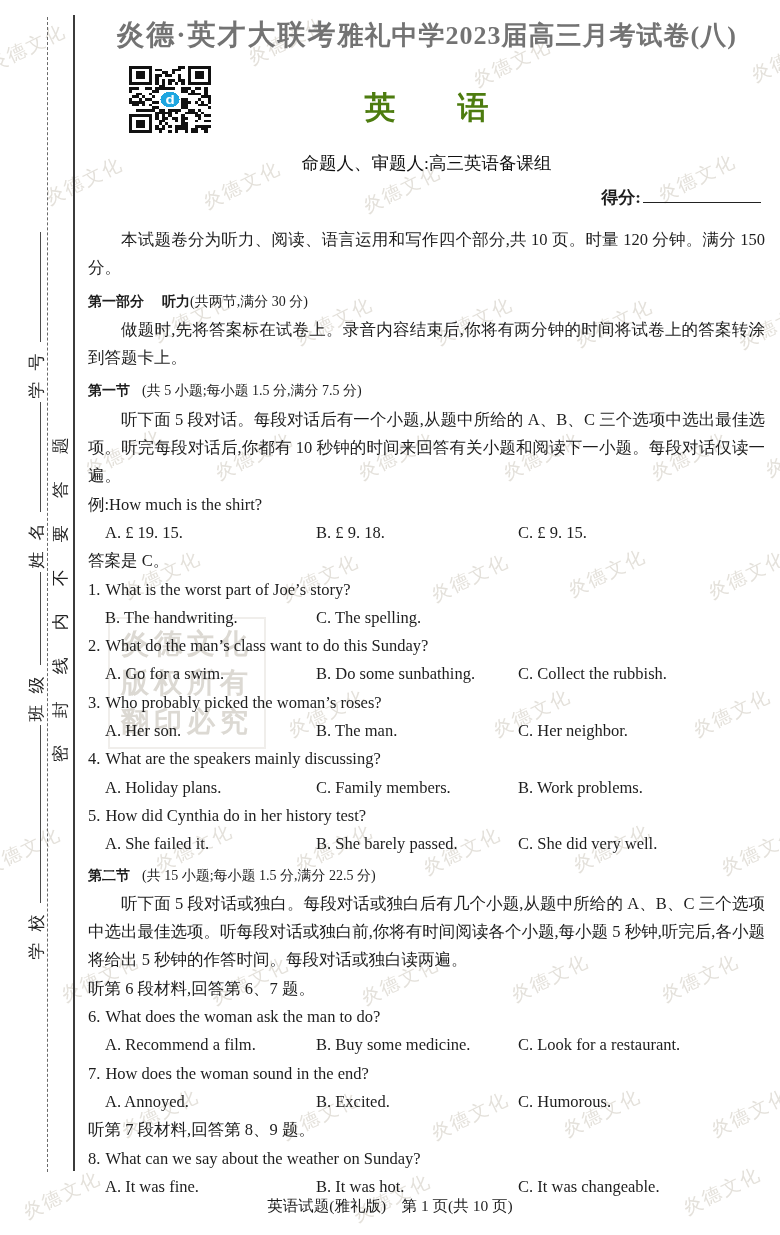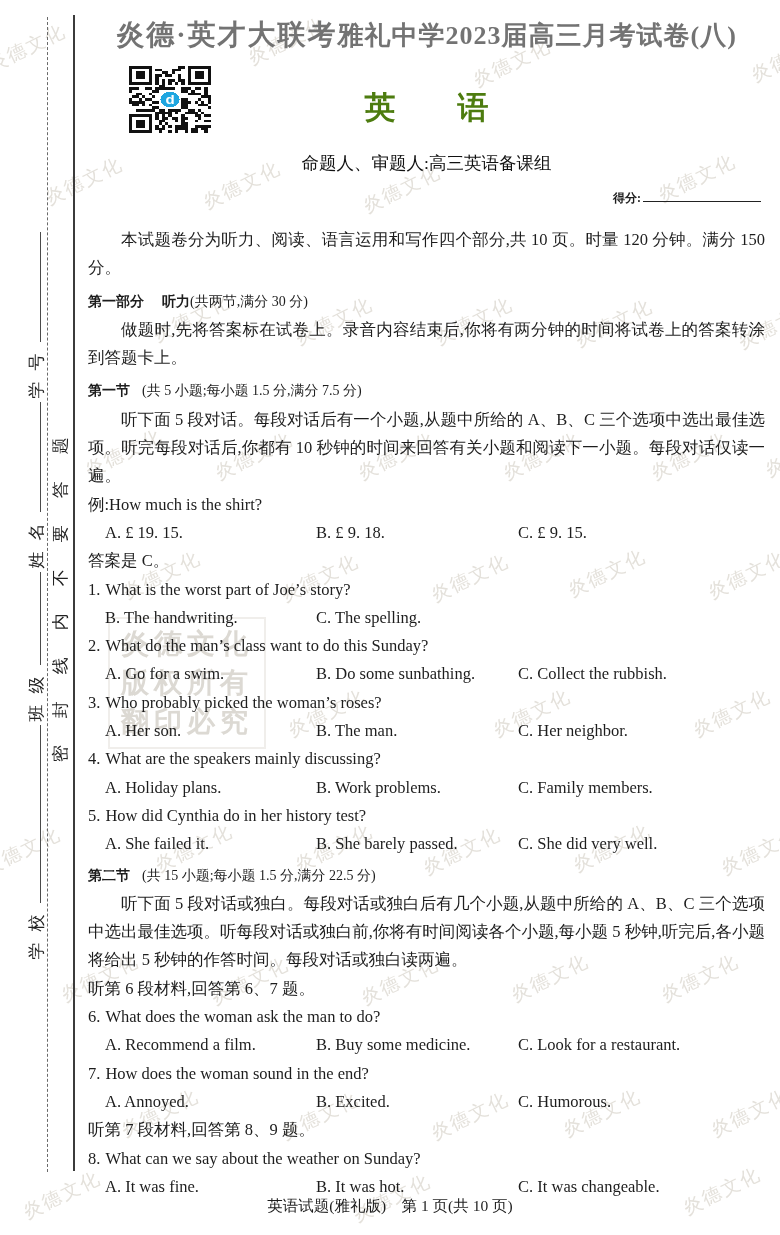--- a/index.html
+++ b/index.html
@@ -33,21 +33,21 @@
     position:absolute;left:-119px;top:576px;width:360px;z-index:1;text-align:center;
     transform:rotate(-90deg);font-size:17px;letter-spacing:27px;color:#222;white-space:nowrap;line-height:1.2;
   }
   
   .content{position:absolute;left:88px;top:18px;width:677px;z-index:2;line-height:28.3px;font-size:16.5px;}
   .title{margin:0;text-align:center;font-size:26px;line-height:34px;font-weight:bold;letter-spacing:1px;color:#737373;}
   .title .brand{font-size:28px;font-weight:900;letter-spacing:2px;}
   .qr{position:absolute;left:41px;top:48px;}
   .subject{margin:38px 0 0;text-align:center;font-size:31px;line-height:34px;font-weight:bold;color:#4d7c0f;}
   .setters{margin:27px 0 0;text-align:center;font-size:17.5px;line-height:22px;font-weight:normal;color:#111;}
-  .score{margin:13px 4px 0 0;text-align:right;font-size:12px;line-height:22px;}
+  .score{margin:13px 4px 0 0;text-align:right;font-size:17px;line-height:22px;}
   .score .lab{font-weight:bold;}
   .score-blank{display:inline-block;width:118px;border-bottom:1.6px solid #222;height:14px;margin-left:2px;}
   p{margin:0;}
   .para{text-indent:2em;text-align:justify;margin-top:17px;}
   .para2{text-indent:2em;text-align:justify;}
   .h{margin-top:5px;font-size:14px;}
   .b{font-weight:bold;}
   .gap{margin-left:18px;}
   .gap2{margin-left:12px;}
   .note{font-weight:normal;}
@@ -379,22 +379,22 @@
     <div class="opts">
       <span>A. Her son.</span>
       <span>B. The man.</span>
       <span>C. Her neighbor.</span>
     </div>
   </div>
   <div>
     <p><span class="qnum">4.</span><span>What are the speakers mainly discussing?</span></p>
     <div class="opts">
       <span>A. Holiday plans.</span>
+      <span>C. Family members.</span>
       <span>B. Work problems.</span>
-      <span>C. Family members.</span>
     </div>
   </div>
   <div>
     <p><span class="qnum">5.</span><span>How did Cynthia do in her history test?</span></p>
     <div class="opts">
       <span>A. She failed it.</span>
       <span>B. She barely passed.</span>
       <span>C. She did very well.</span>
     </div>
   </div>

